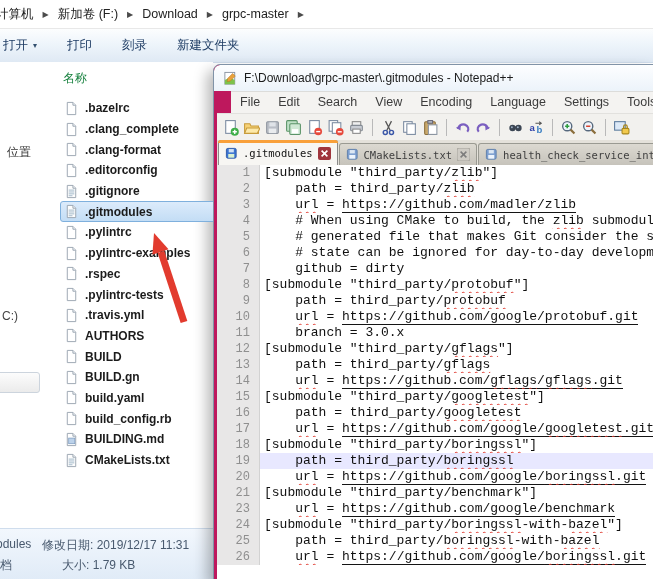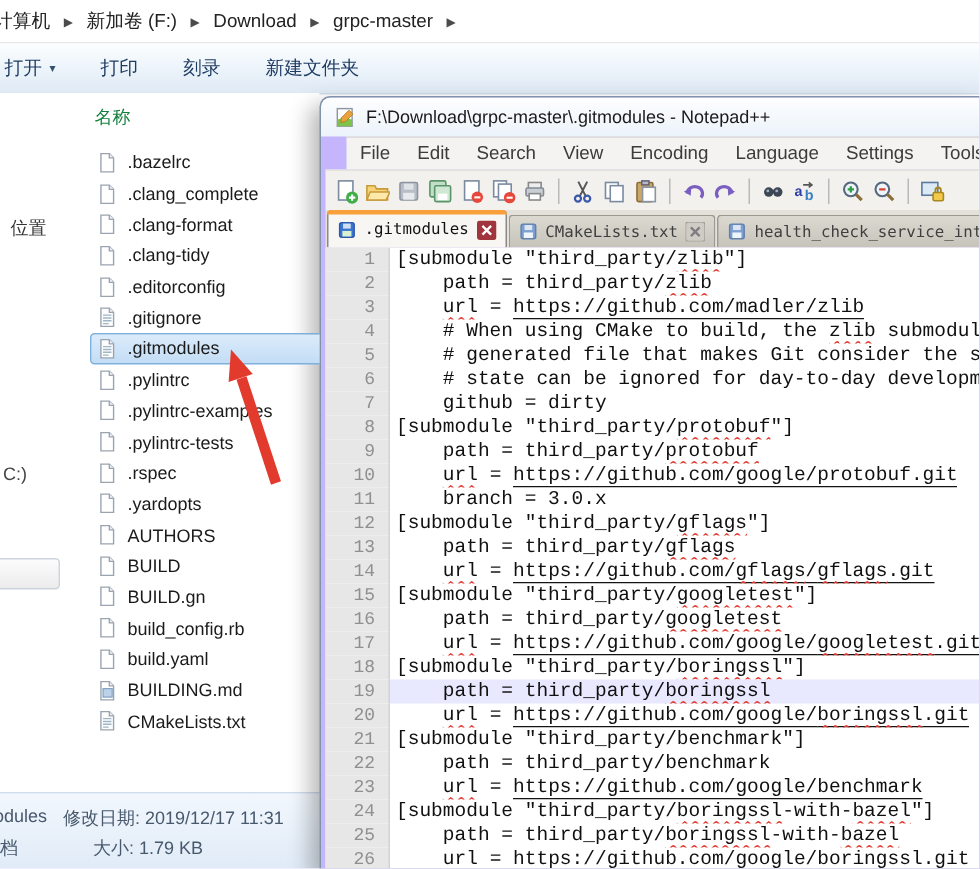--- a/index.html
+++ b/index.html
@@ -21,38 +21,38 @@
   
   #ex-nav{position:absolute;left:0;top:62px;width:40px;height:466px;background:#fff;
         border-right:1px solid #e4e4e4;font-size:12px;color:#333;}
   #frag-loc{position:absolute;left:7px;top:82px;white-space:nowrap;}
   #frag-drive{position:absolute;left:2px;top:247px;white-space:nowrap;color:#444;}
   #nav-pill{position:absolute;left:-20px;top:310px;width:58px;height:19px;border:1px solid #ccd4dd;
         border-radius:3px;background:linear-gradient(#fcfcfc,#ebebeb);}
   
   #ex-list{position:absolute;left:40px;top:62px;width:173px;height:466px;background:#fff;overflow:hidden;}
   #list-header{position:absolute;left:23px;top:8px;font-size:12px;color:#15803d;cursor:default;}
-  #rows{position:absolute;left:0;top:36px;width:100%;}
+  #rows{position:absolute;left:0;top:36px;width:100%;font-weight:bold;}
   .row{position:relative;height:20.7px;display:flex;align-items:center;padding-left:24px;}
   .row .ficon{width:15px;height:15px;margin-right:6px;flex:none;position:relative;z-index:2;}
   .row .ficon svg{width:15px;height:15px;display:block;}
   .row .fname{font-size:12px;color:#1b1b1b;white-space:nowrap;position:relative;z-index:2;}
   .row.sel::before{content:"";position:absolute;left:20px;right:-8px;top:0;bottom:0;
         background:linear-gradient(#dcebfb,#c3ddf5);border:1px solid #7fb0dd;border-radius:3px;
         box-sizing:border-box;z-index:1;}
   
   #ex-details{position:absolute;left:0;top:528px;width:213px;height:51px;
         background:linear-gradient(#f2f7fd,#e0ebf7);border-top:1px solid #cfdded;
         font-size:12px;color:#48596e;overflow:hidden;}
   #d-name{position:absolute;left:-30px;top:8px;white-space:nowrap;}
   #d-mod{position:absolute;left:42px;top:8px;white-space:nowrap;}
   #d-type{position:absolute;left:-12px;top:28px;white-space:nowrap;}
   #d-size{position:absolute;left:62px;top:28px;white-space:nowrap;}
   
-  #np{position:absolute;left:213px;top:64px;width:441px;height:516px;background:#c4b5fd;
+  #np{position:absolute;left:213px;top:64px;width:441px;height:516px;background:#be185d;
         border:1px solid #8193a7;border-radius:7px 0 0 0;box-shadow:-6px 6px 14px rgba(0,0,0,.28);
         overflow:hidden;box-sizing:border-box;}
   #np-title{height:26px;display:flex;align-items:center;gap:6px;padding-left:9px;
         background:linear-gradient(#fdfeff,#ecf3fa);border-radius:6px 0 0 0;}
   #np-logo svg{width:15px;height:15px;display:block;}
   #np-title-text{font-size:12px;color:#1b1b1b;white-space:nowrap;}
   #np-menu{margin-left:17px;height:21px;background:#f4f3f1;display:flex;align-items:center;
         font-size:12.5px;color:#3c3c3c;border-top:1px solid #dcdcda;}
   .mitem{padding:0 9px;line-height:21px;cursor:default;white-space:nowrap;}
   #np-toolbar{margin-left:3px;height:26px;background:#f2f1ee;display:flex;align-items:center;
@@ -150,29 +150,20 @@
           </span>
           <span class="fname">.clang-format</span>
         </div>
         <div class="row">
           <span class="ficon">
             <svg viewBox="0 0 16 16">
               <path d="M3.5 1.5h6l3 3v10h-9z" fill="#fff" stroke="#9aa4b0"></path>
               <path d="M9.5 1.5v3h3" fill="#eef2f6" stroke="#9aa4b0"></path>
             </svg>
           </span>
-          <span class="fname">.clang-tidy</span>
-        </div>
-        <div class="row">
-          <span class="ficon">
-            <svg viewBox="0 0 16 16">
-              <path d="M3.5 1.5h6l3 3v10h-9z" fill="#fff" stroke="#9aa4b0"></path>
-              <path d="M9.5 1.5v3h3" fill="#eef2f6" stroke="#9aa4b0"></path>
-            </svg>
-          </span>
           <span class="fname">.editorconfig</span>
         </div>
         <div class="row">
           <span class="ficon">
             <svg viewBox="0 0 16 16">
               <path d="M3.5 1.5h6l3 3v10h-9z" fill="#fdfdfd" stroke="#9aa4b0"></path>
               <path d="M9.5 1.5v3h3" fill="#eef2f6" stroke="#9aa4b0"></path>
               <path d="M5 6.5h6M5 8.5h6M5 10.5h6M5 12.5h4" stroke="#9fb6c8" stroke-width="1"></path>
             </svg>
           </span>
@@ -206,39 +197,39 @@
           </span>
           <span class="fname">.pylintrc-examples</span>
         </div>
         <div class="row">
           <span class="ficon">
             <svg viewBox="0 0 16 16">
               <path d="M3.5 1.5h6l3 3v10h-9z" fill="#fff" stroke="#9aa4b0"></path>
               <path d="M9.5 1.5v3h3" fill="#eef2f6" stroke="#9aa4b0"></path>
             </svg>
           </span>
+          <span class="fname">.rspec</span>
+        </div>
+        <div class="row">
+          <span class="ficon">
+            <svg viewBox="0 0 16 16">
+              <path d="M3.5 1.5h6l3 3v10h-9z" fill="#fff" stroke="#9aa4b0"></path>
+              <path d="M9.5 1.5v3h3" fill="#eef2f6" stroke="#9aa4b0"></path>
+            </svg>
+          </span>
           <span class="fname">.pylintrc-tests</span>
         </div>
         <div class="row">
           <span class="ficon">
             <svg viewBox="0 0 16 16">
               <path d="M3.5 1.5h6l3 3v10h-9z" fill="#fff" stroke="#9aa4b0"></path>
               <path d="M9.5 1.5v3h3" fill="#eef2f6" stroke="#9aa4b0"></path>
             </svg>
           </span>
-          <span class="fname">.rspec</span>
-        </div>
-        <div class="row">
-          <span class="ficon">
-            <svg viewBox="0 0 16 16">
-              <path d="M3.5 1.5h6l3 3v10h-9z" fill="#fff" stroke="#9aa4b0"></path>
-              <path d="M9.5 1.5v3h3" fill="#eef2f6" stroke="#9aa4b0"></path>
-            </svg>
-          </span>
-          <span class="fname">.yardopts</span>
+          <span class="fname">.travis.yml</span>
         </div>
         <div class="row">
           <span class="ficon">
             <svg viewBox="0 0 16 16">
               <path d="M3.5 1.5h6l3 3v10h-9z" fill="#fff" stroke="#9aa4b0"></path>
               <path d="M9.5 1.5v3h3" fill="#eef2f6" stroke="#9aa4b0"></path>
             </svg>
           </span>
           <span class="fname">AUTHORS</span>
         </div>
@@ -260,30 +251,30 @@
           </span>
           <span class="fname">BUILD.gn</span>
         </div>
         <div class="row">
           <span class="ficon">
             <svg viewBox="0 0 16 16">
               <path d="M3.5 1.5h6l3 3v10h-9z" fill="#fff" stroke="#9aa4b0"></path>
               <path d="M9.5 1.5v3h3" fill="#eef2f6" stroke="#9aa4b0"></path>
             </svg>
           </span>
+          <span class="fname">build.yaml</span>
+        </div>
+        <div class="row">
+          <span class="ficon">
+            <svg viewBox="0 0 16 16">
+              <path d="M3.5 1.5h6l3 3v10h-9z" fill="#fff" stroke="#9aa4b0"></path>
+              <path d="M9.5 1.5v3h3" fill="#eef2f6" stroke="#9aa4b0"></path>
+            </svg>
+          </span>
           <span class="fname">build_config.rb</span>
-        </div>
-        <div class="row">
-          <span class="ficon">
-            <svg viewBox="0 0 16 16">
-              <path d="M3.5 1.5h6l3 3v10h-9z" fill="#fff" stroke="#9aa4b0"></path>
-              <path d="M9.5 1.5v3h3" fill="#eef2f6" stroke="#9aa4b0"></path>
-            </svg>
-          </span>
-          <span class="fname">build.yaml</span>
         </div>
         <div class="row">
           <span class="ficon">
             <svg viewBox="0 0 16 16">
               <path d="M3.5 1.5h6l3 3v10h-9z" fill="#fff" stroke="#9aa4b0"></path>
               <path d="M9.5 1.5v3h3" fill="#eef2f6" stroke="#9aa4b0"></path>
               <rect x="5" y="6.5" width="6.5" height="6" fill="#bcd2ea" stroke="#7d9cc0" stroke-width="0.8"></rect>
             </svg>
           </span>
           <span class="fname">BUILDING.md</span>
@@ -514,21 +505,20 @@
         <div class="cl"><span class="ln">12</span><span class="ct"><span>[submodule "third_party/</span><span class="sq">gflags</span><span>"]</span></span></div>
         <div class="cl"><span class="ln">13</span><span class="ct"><span>    path = third_party/</span><span class="sq">gflags</span></span></div>
         <div class="cl"><span class="ln">14</span><span class="ct"><span>    </span><span class="sq">url</span><span> = </span><span class="lnk">https://github.com/</span><span class="lnk sq">gflags</span><span class="lnk">/</span><span class="lnk sq">gflags</span><span class="lnk">.git</span></span></div>
         <div class="cl"><span class="ln">15</span><span class="ct"><span>[submodule "third_party/</span><span class="sq">googletest</span><span>"]</span></span></div>
         <div class="cl"><span class="ln">16</span><span class="ct"><span>    path = third_party/</span><span class="sq">googletest</span></span></div>
         <div class="cl"><span class="ln">17</span><span class="ct"><span>    </span><span class="sq">url</span><span> = </span><span class="lnk">https://github.com/google/</span><span class="lnk sq">googletest</span><span class="lnk">.git</span></span></div>
         <div class="cl"><span class="ln">18</span><span class="ct"><span>[submodule "third_party/</span><span class="sq">boringssl</span><span>"]</span></span></div>
         <div class="cl cur"><span class="ln">19</span><span class="ct"><span>    path = third_party/</span><span class="sq">boringssl</span></span></div>
         <div class="cl"><span class="ln">20</span><span class="ct"><span>    </span><span class="sq">url</span><span> = </span><span class="lnk">https://github.com/google/</span><span class="lnk sq">boringssl</span><span class="lnk">.git</span></span></div>
         <div class="cl"><span class="ln">21</span><span class="ct"><span>[submodule "third_party/benchmark"]</span></span></div>
-        <div class="cl"><span class="ln">22</span><span class="ct"><span>    path = third_party/benchmark</span></span></div>
         <div class="cl"><span class="ln">23</span><span class="ct"><span>    </span><span class="sq">url</span><span> = </span><span class="lnk">https://github.com/google/benchmark</span></span></div>
         <div class="cl"><span class="ln">24</span><span class="ct"><span>[submodule "third_party/</span><span class="sq">boringssl</span><span>-with-</span><span class="sq">bazel</span><span>"]</span></span></div>
         <div class="cl"><span class="ln">25</span><span class="ct"><span>    path = third_party/</span><span class="sq">boringssl</span><span>-with-</span><span class="sq">bazel</span></span></div>
         <div class="cl"><span class="ln">26</span><span class="ct"><span>    </span><span class="sq">url</span><span> = </span><span class="lnk">https://github.com/google/</span><span class="lnk sq">boringssl</span><span class="lnk">.git</span></span></div>
       </div>
   </div>
 
   <svg id="arrow" viewBox="0 0 653 579">
     <line id="arrow-line" x1="184" y1="322" x2="161" y2="252" stroke-width="7" stroke="#e23b2e"></line>
     <polygon id="arrow-head" points="154,233 168.5,249.3 152.4,254.7" fill="#e23b2e"></polygon>

